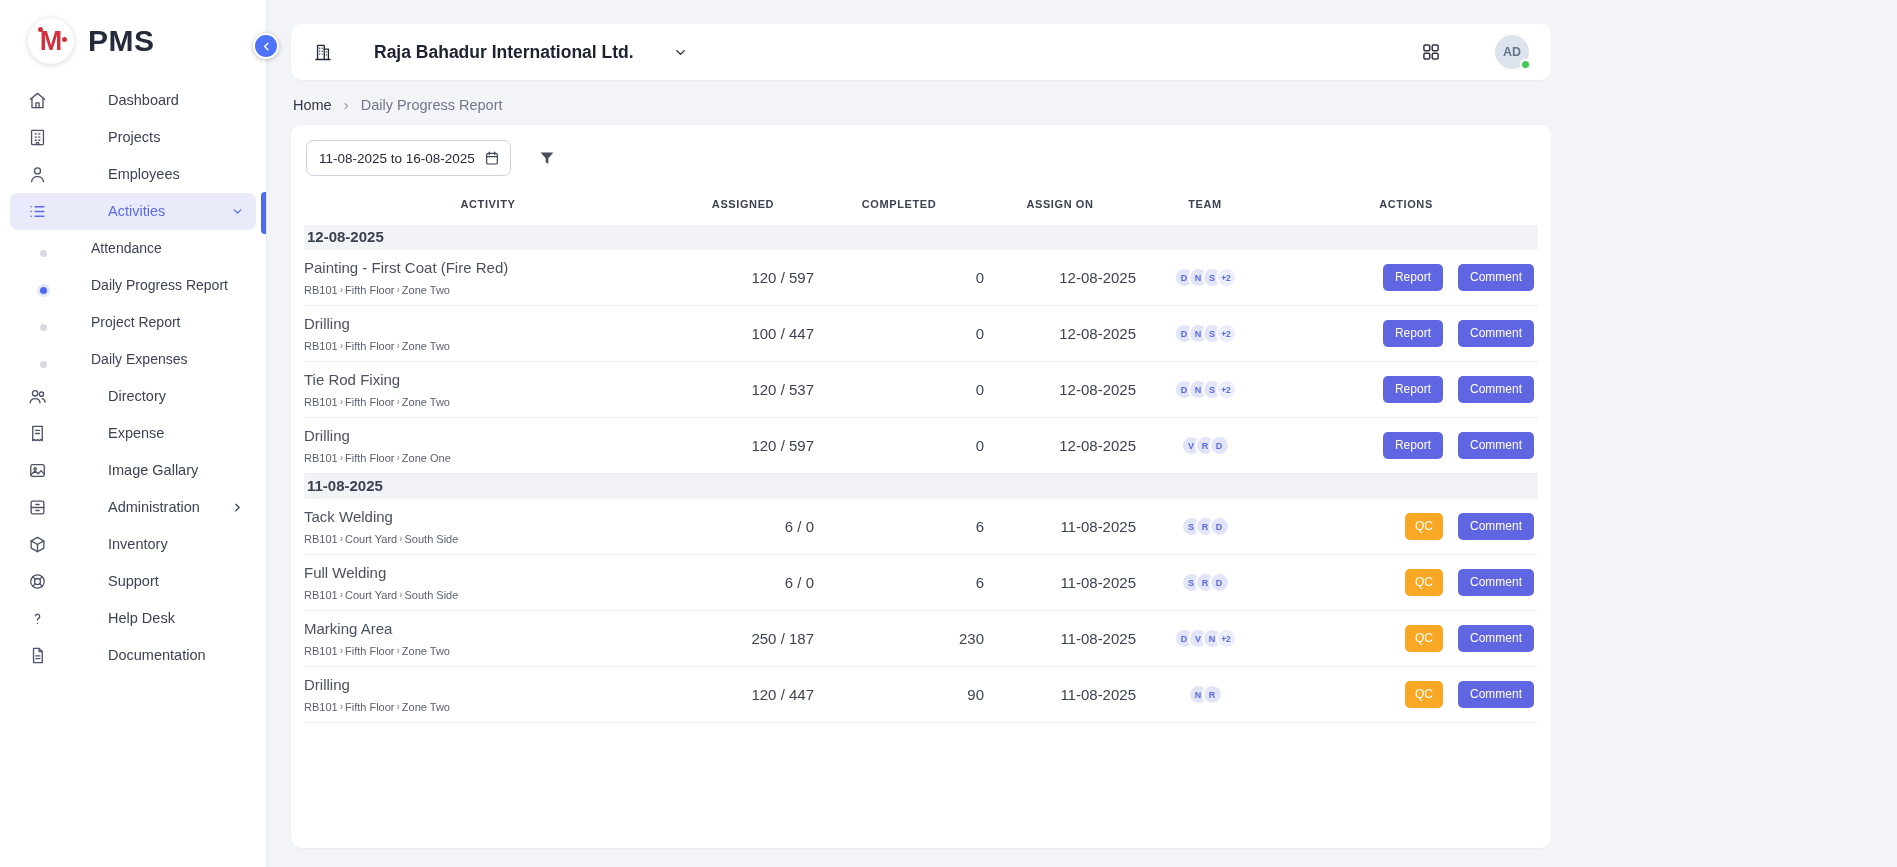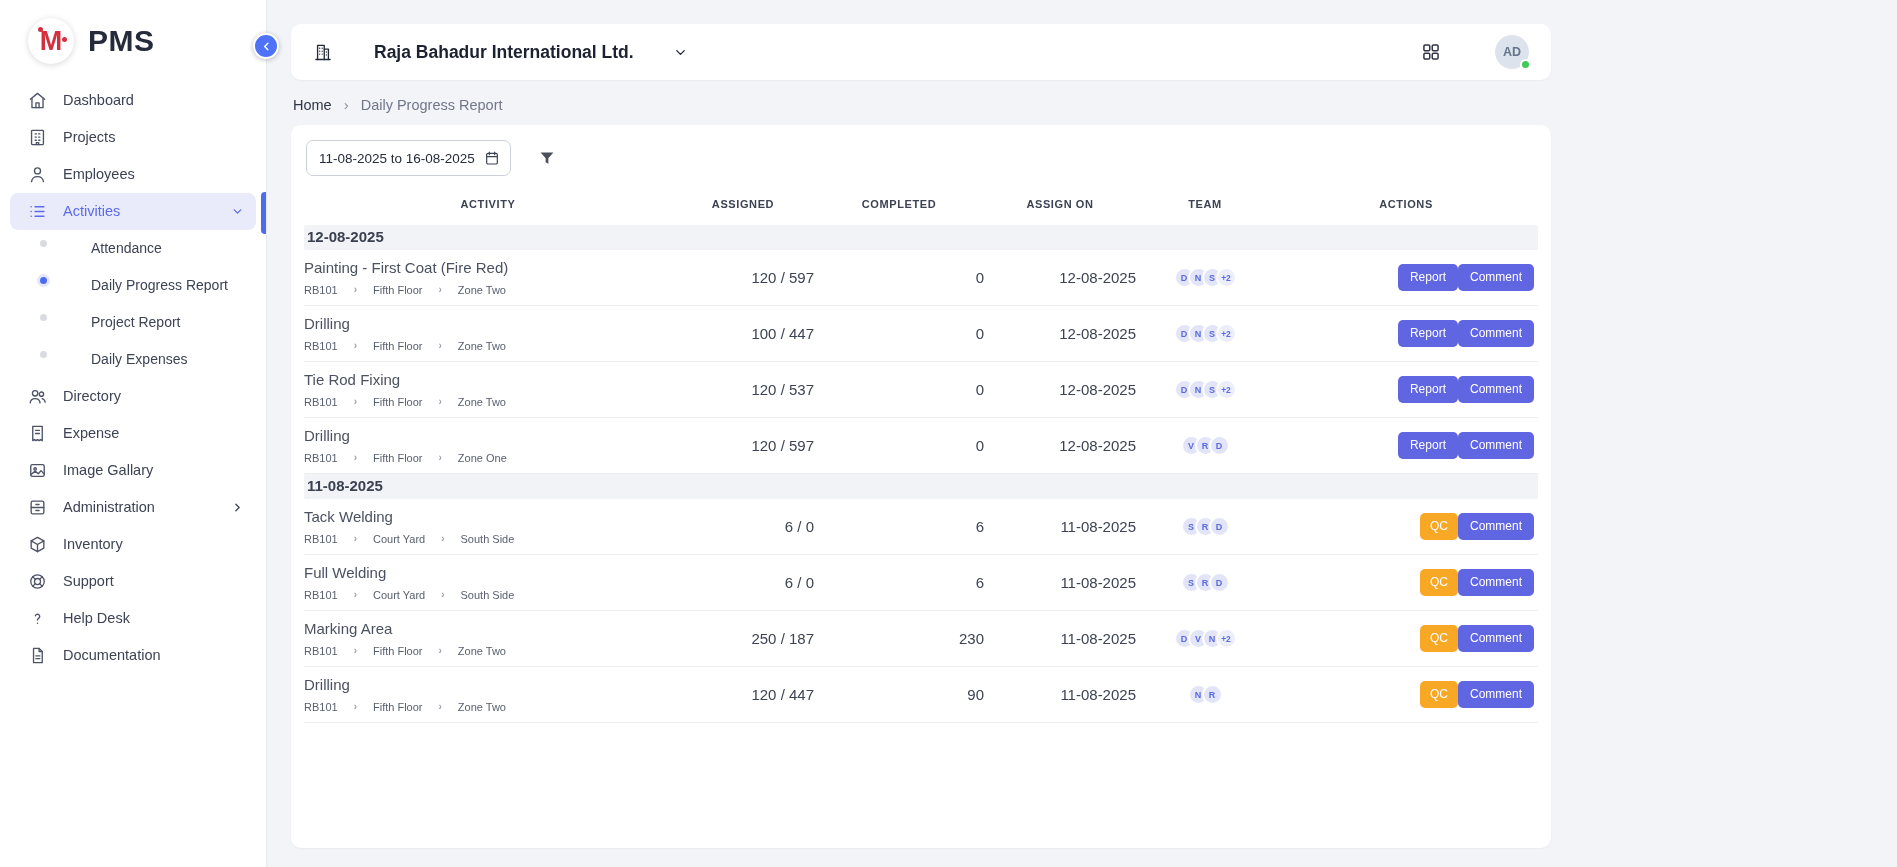--- a/index.html
+++ b/index.html
@@ -32,26 +32,26 @@
     display:flex; align-items:center; justify-content:center; padding:0;
     box-shadow:0 1px 5px rgba(0,0,0,.25);
   }
   .nav { padding:4px 10px; }
   .nav-item {
     display:flex; align-items:center; padding:9px 12px 9px 18px; border-radius:8px;
     font-size:14.5px; color:#3c4354; cursor:pointer; position:relative;
   }
   .nav-icon { width:19px; height:19px; color:#4d5468; margin-right:16px; flex:none; }
   .nav-icon svg { width:19px; height:19px; }
-  .nav-label { line-height:19px; }
+  .nav-label { line-height:19px;margin-left:45px; }
   .nav-item.active { background:#e9ebfb; color:#5b6be8; }
   .nav-item.active .nav-icon { color:#5b6be8; }
   .nav-caret { margin-left:auto; color:inherit; }
   .nav-caret svg { width:13px; height:13px; }
-  .nav-sub { display:flex; align-items:flex-start; padding:10px 10px 10px 30px; font-size:14px; color:#3c4354; cursor:pointer; }
+  .nav-sub { display:flex; align-items:flex-end; padding:10px 10px 10px 30px; font-size:14px; color:#3c4354; cursor:pointer; }
   .sub-dot { width:7px; height:7px; border-radius:50%; background:#d9dbe1; margin-right:44px; flex:none; }
   .nav-sub.active .sub-dot { background:#4d6bf0; box-shadow:0 0 0 3px rgba(77,107,240,.16); }
   .sub-label { line-height:17px; }
   .active-bar {
     position:absolute; right:0; top:192px; width:5px; height:42px;
     background:#4d6bf0; border-radius:4px 0 0 4px;
   }
 
   
   .main { position:absolute; left:267px; top:0; right:0; bottom:0; padding:24px 0 0 24px; }
@@ -101,32 +101,32 @@
   .group-row {
     background:#f2f3f6; font-weight:700; font-size:15px; color:#3a4150;
     padding:3px 3px 5px; border-radius:2px;
   }
   .trow {
     display:grid; grid-template-columns:var(--cols); align-items:center;
     border-bottom:1px solid #eceef2; min-height:56px;
   }
   .c-act { padding:8px 0 9px; }
   .act-title { font-size:15px; color:#4a5160; margin-bottom:8px; }
-  .act-path { display:flex; align-items:center; gap:16px; font-size:11px; color:#596070; }
+  .act-path { display:flex; align-items:center; gap:2px; font-size:11px; color:#596070; }
   .p-sep { color:#9aa1ae; font-size:10px; font-weight:700; }
   .c-num { text-align:right; font-size:15px; color:#3c4352; }
   .c-team { display:flex; justify-content:center; align-items:center; }
   .chip {
     width:21px; height:21px; border-radius:50%; background:#e2e5f8; color:#5a6ae0;
     font-size:9px; font-weight:700; display:flex; align-items:center; justify-content:center;
     border:2px solid #fff; margin-left:-7px; cursor:pointer;
   }
   .chip:first-child { margin-left:0; }
   .chip.more { background:#eceefc; font-size:8.5px; }
-  .c-actions { display:flex; justify-content:flex-end; gap:0; padding-right:4px; }
+  .c-actions { display:flex; justify-content:flex-end; gap:15px; padding-right:4px; }
   .btn {
     border:none; border-radius:5px; color:#fff; font-size:12px; font-weight:500;
     padding:7px 12px; cursor:pointer; font-family:inherit; line-height:1.1;
   }
   .btn.indigo { background:#6065e2; }
   .btn.orange { background:#f9a826; padding:7px 10px; }
 </style>
 </head>
 <body>
 

